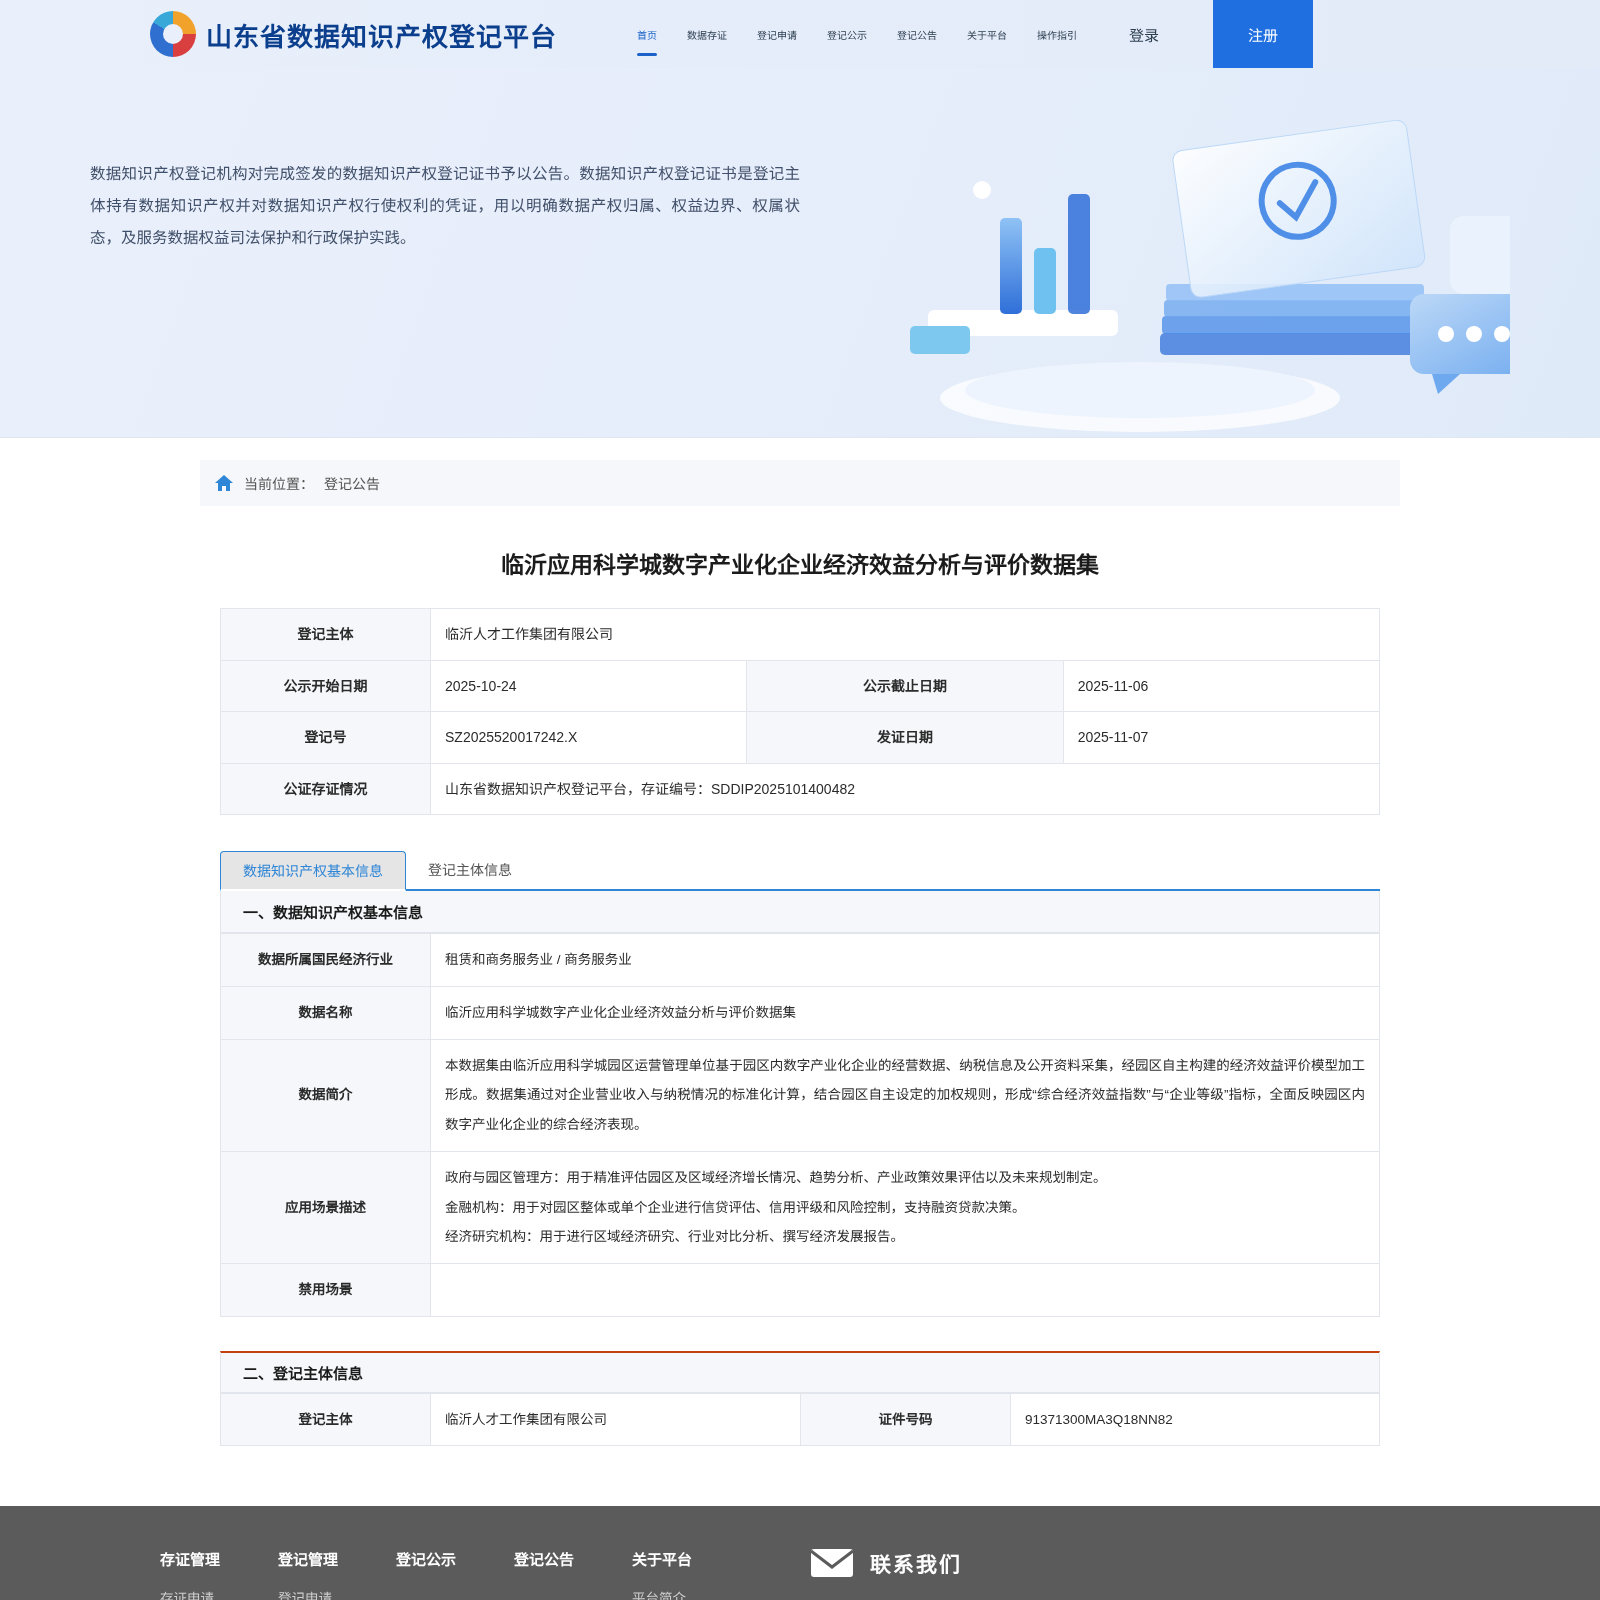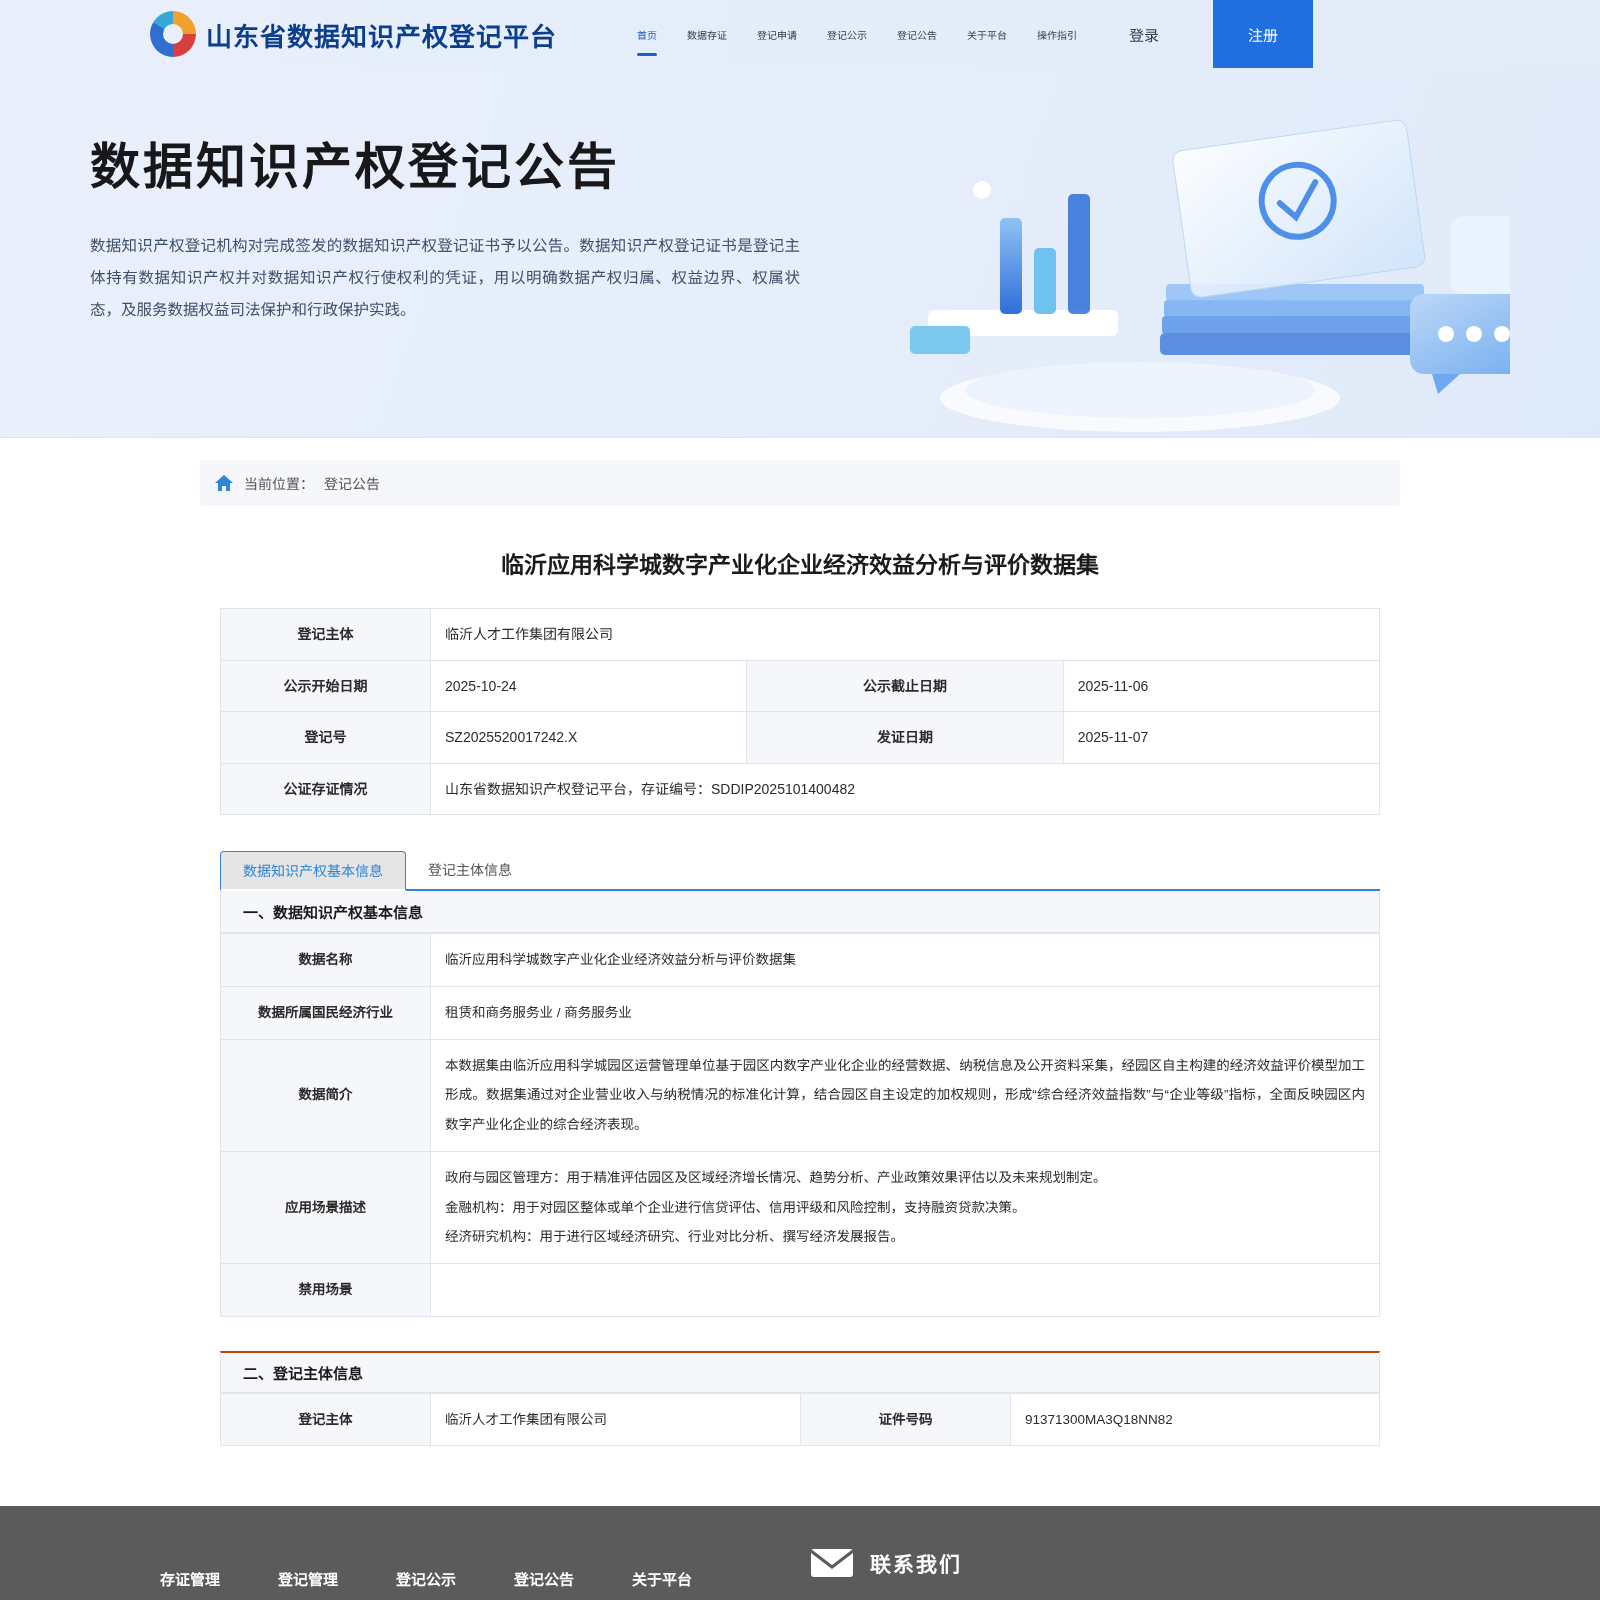--- a/index.html
+++ b/index.html
@@ -264,21 +264,20 @@
   .fcol {
     width: 118px;
     margin-right: 0;
   }
   .fcol h4 {
     font-size: 15px;
     font-weight: bold;
     color: #fff;
     margin-bottom: 18px;
     white-space: nowrap;
-    margin-top: 20px;
   }
   .fcol a {
     display: block;
     font-size: 13.5px;
     color: #cfcfcf;
     text-decoration: none;
     margin-bottom: 14px;
     white-space: nowrap;
   }
   .contact {
@@ -320,21 +319,20 @@
     <div class="nav-item">登记公告</div>
     <div class="nav-item">关于平台</div>
     <div class="nav-item">操作指引</div>
   </div>
   <div class="login-btn">登录</div>
   <div class="register-btn">注册</div>
 </div>
 
 <div class="hero">
   <div class="hero-inner">
-    <div class="hero-title">数据知识产权登记公告</div>
     <div class="hero-desc">数据知识产权登记机构对完成签发的数据知识产权登记证书予以公告。数据知识产权登记证书是登记主体持有数据知识产权并对数据知识产权行使权利的凭证，用以明确数据产权归属、权益边界、权属状态，及服务数据权益司法保护和行政保护实践。</div>
   </div>
   <svg class="art" viewBox="0 0 700 340">
     <defs>
       <linearGradient id="g1" x1="0" y1="0" x2="1" y2="1">
         <stop offset="0%" stop-color="#bcd8f7"></stop>
           <stop offset="100%" stop-color="#6ea9ef"></stop>
       </linearGradient>
       <linearGradient id="g2" x1="0" y1="0" x2="0" y2="1">
         <stop offset="0%" stop-color="#8fc2f5"></stop>
@@ -419,26 +417,26 @@
     <div class="tabs">
       <div class="tab active">数据知识产权基本信息</div>
       <div class="tab">登记主体信息</div>
     </div>
 
     <div class="section-head">一、数据知识产权基本信息</div>
 
     <table class="detail">
       <tbody>
           <tr>
+        <td class="lbl">数据所属国民经济行业</td>
+        <td class="val">租赁和商务服务业 / 商务服务业</td>
+      </tr>
+      <tr>
         <td class="lbl">数据名称</td>
         <td class="val">临沂应用科学城数字产业化企业经济效益分析与评价数据集</td>
-      </tr>
-      <tr>
-        <td class="lbl">数据所属国民经济行业</td>
-        <td class="val">租赁和商务服务业 / 商务服务业</td>
       </tr>
       <tr>
         <td class="lbl">数据简介</td>
         <td class="val">
           <span class="para">本数据集由临沂应用科学城园区运营管理单位基于园区内数字产业化企业的经营数据、纳税信息及公开资料采集，经园区自主构建的经济效益评价模型加工形成。数据集通过对企业营业收入与纳税情况的标准化计算，结合园区自主设定的加权规则，形成“综合经济效益指数”与“企业等级”指标，全面反映园区内数字产业化企业的综合经济表现。</span>
         </td>
       </tr>
       <tr>
         <td class="lbl">应用场景描述</td>
         <td class="val">

